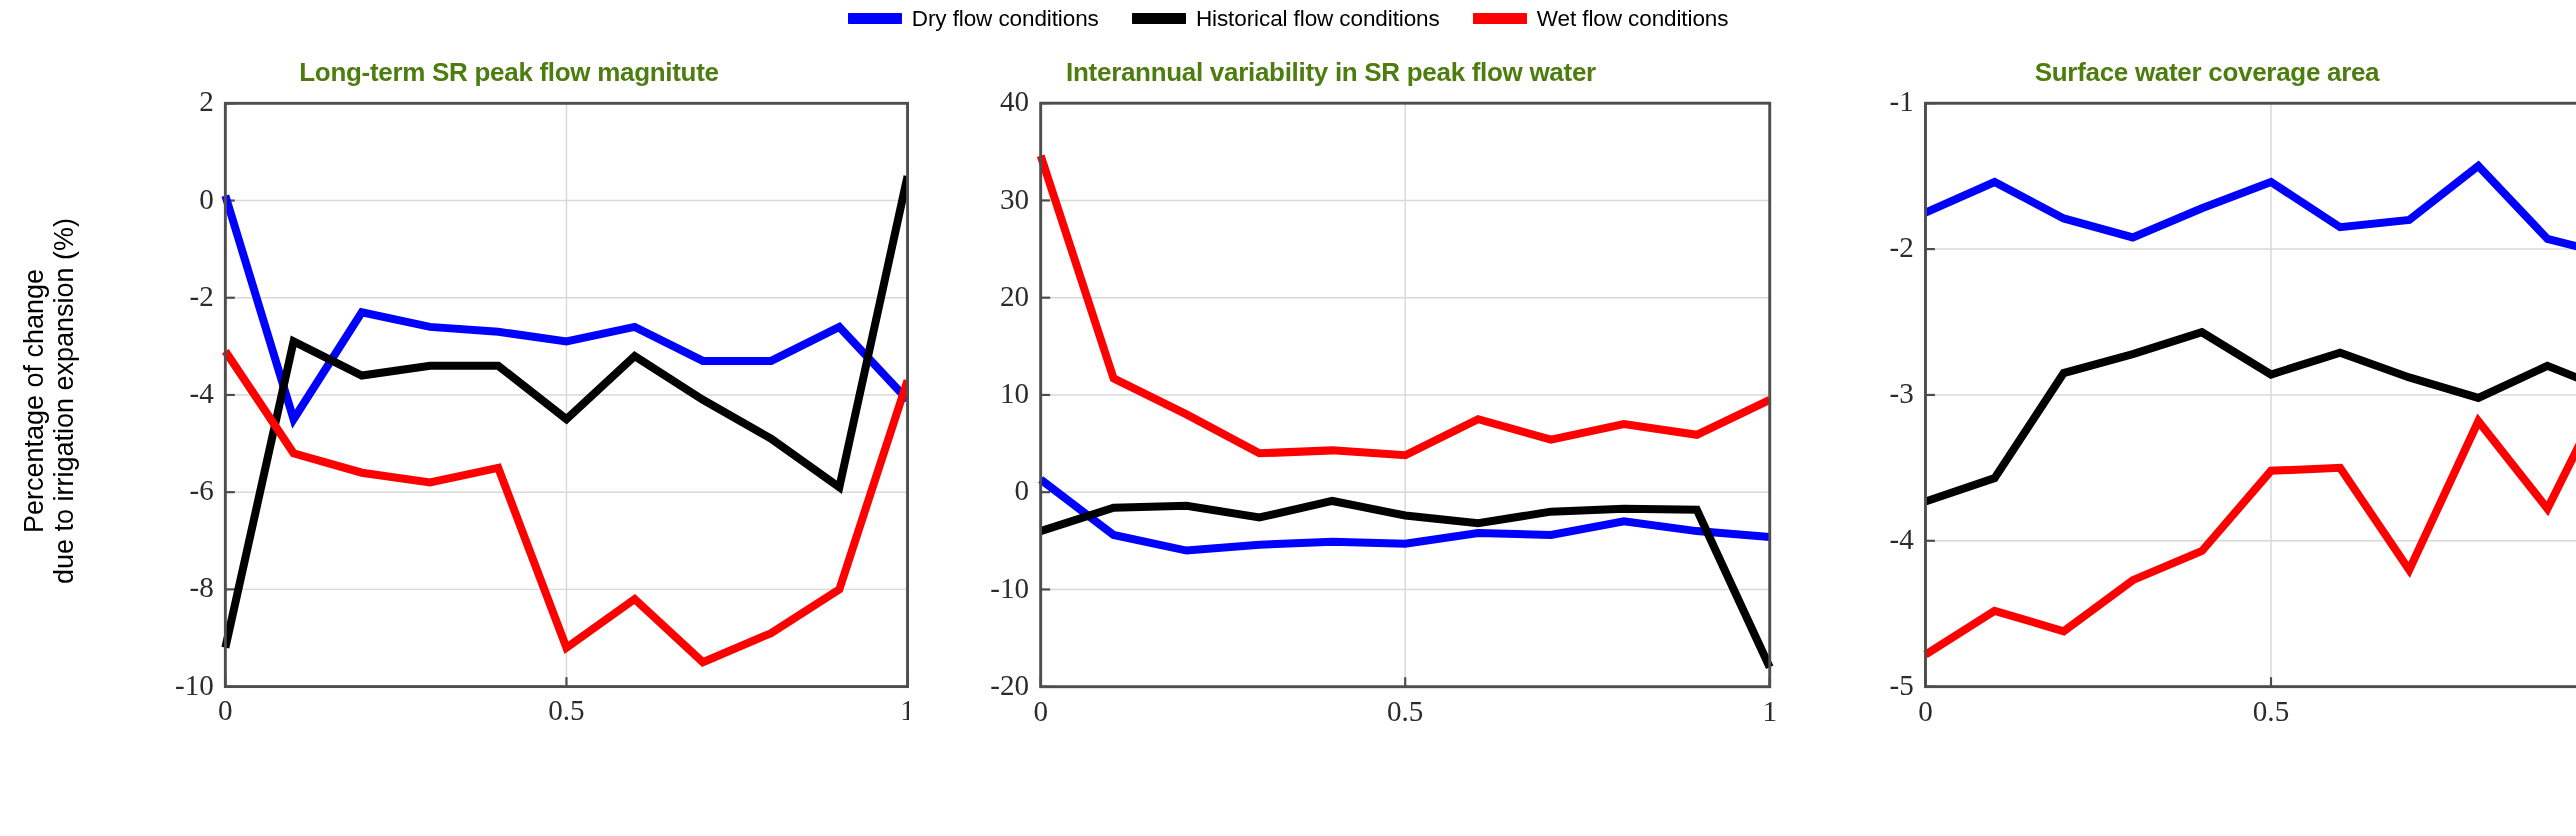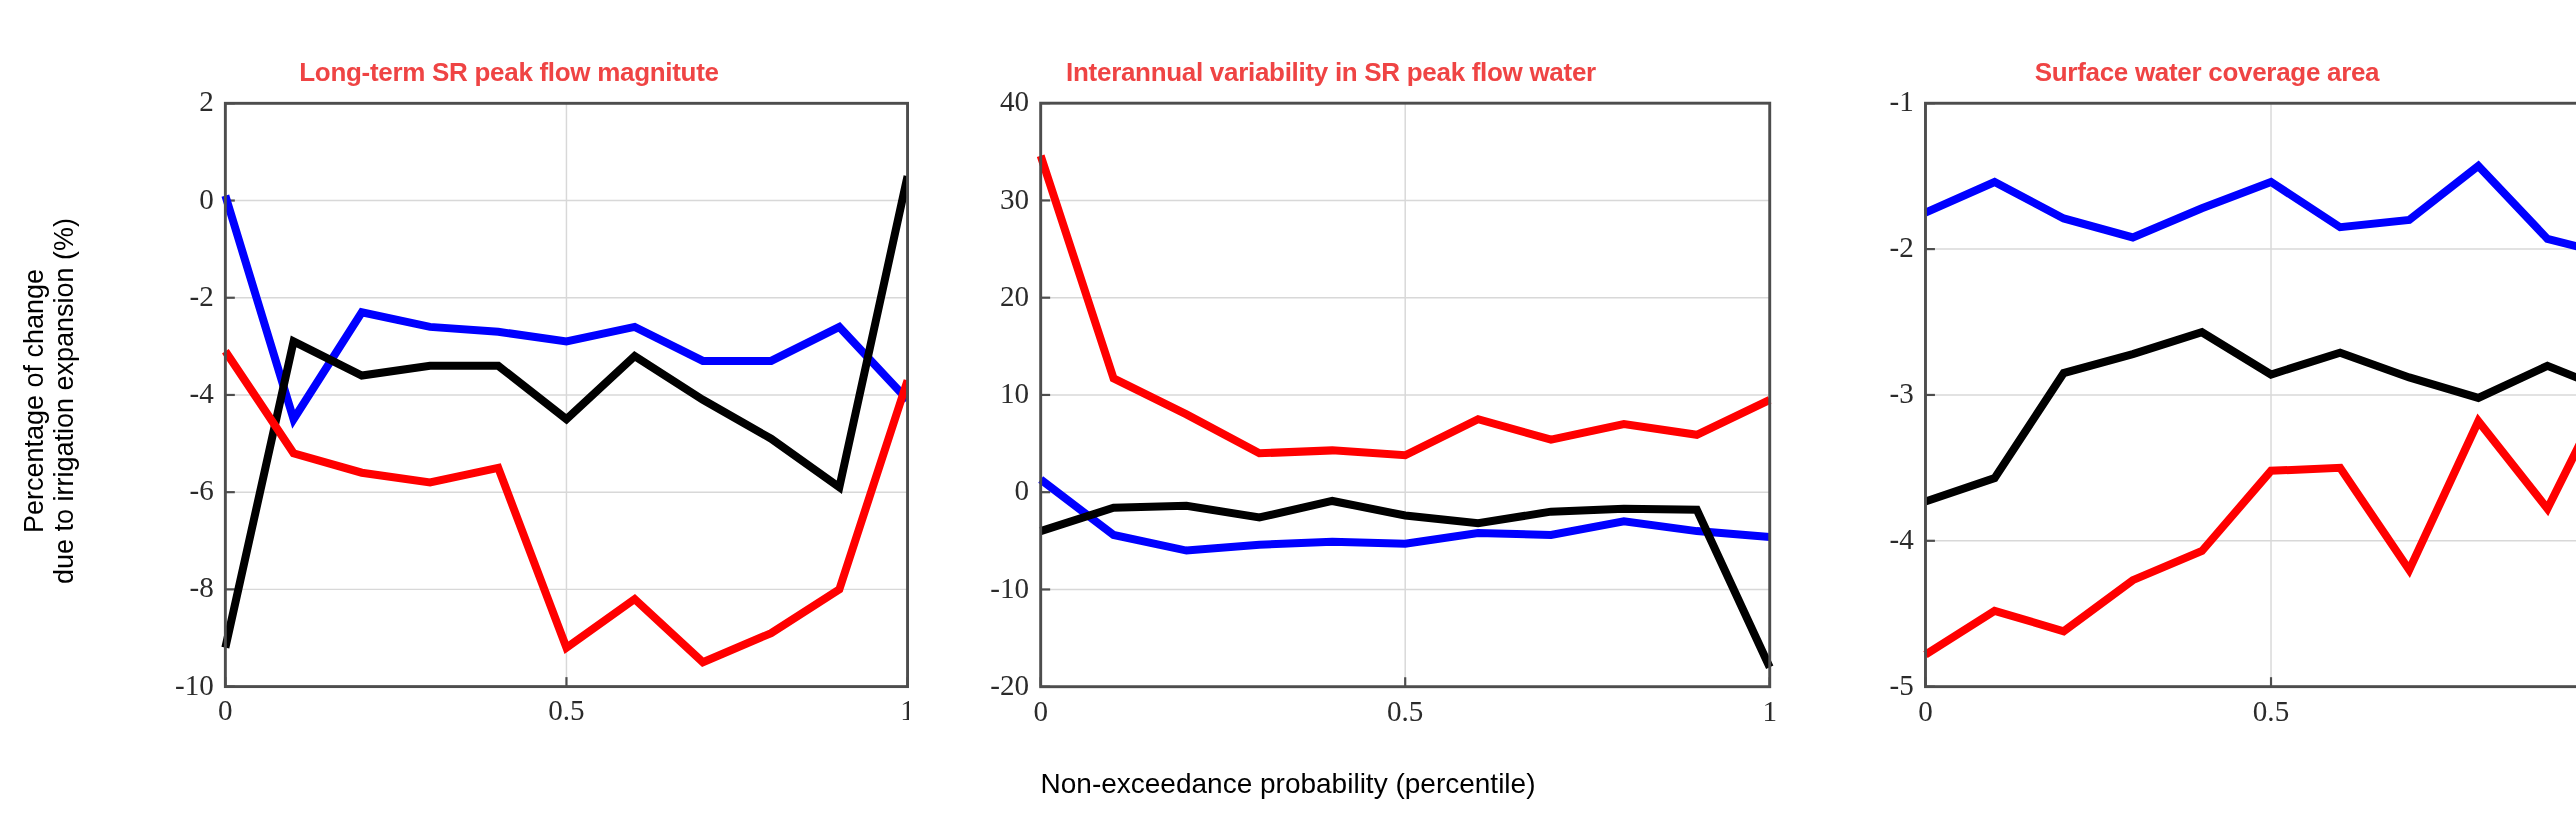--- a/index.html
+++ b/index.html
@@ -9,21 +9,21 @@
   
   .legend{position:absolute;left:0;top:2.9px;width:2576px;height:32px;
           display:flex;align-items:center;justify-content:center;gap:33px;}
   .legend-item{display:flex;align-items:center;gap:10.2px;}
   .legend-swatch{width:54px;height:11px;border-radius:0.7px;}
   .legend-label{font-size:22.5px;font-weight:400;color:#000;letter-spacing:-0.1px;white-space:nowrap;}
 
   
   .panel{position:absolute;top:57px;height:676px;}
   .panel-title{position:absolute;top:0;left:0;width:100%;text-align:center;
-               font-size:26px;font-weight:bold;color:#ef4444;letter-spacing:-0.3px;white-space:nowrap;}
+               font-size:26px;font-weight:bold;color:#4d7c0f;letter-spacing:-0.3px;white-space:nowrap;}
   .plot-svg{position:absolute;left:0;top:0;}
 
   
   .tick{font-family:"Liberation Serif",serif;font-size:40px;fill:#2b2b2b;}
   .ytick{text-anchor:end;dominant-baseline:middle;}
   .xtick{text-anchor:middle;dominant-baseline:hanging;}
 
   
   .ylabel{position:absolute;left:-5.8px;top:57px;width:676px;height:87px;
           transform:rotate(-90deg);transform-origin:0 0;
@@ -33,20 +33,34 @@
 
   
   .xlabel{position:absolute;top:768px;left:0;width:2576px;text-align:center;
           font-size:28px;color:#000;white-space:nowrap;}
 </style>
 </head>
 <body>
 
 <div id="root">
 
+  <div class="legend">
+    <div class="legend-item">
+      <span class="legend-swatch" style="background:#0000ff"></span>
+      <span class="legend-label">Dry flow conditions</span>
+    </div>
+    <div class="legend-item">
+      <span class="legend-swatch" style="background:#000000"></span>
+      <span class="legend-label">Historical flow conditions</span>
+    </div>
+    <div class="legend-item">
+      <span class="legend-swatch" style="background:#ff0000"></span>
+      <span class="legend-label">Wet flow conditions</span>
+    </div>
+  </div>
 
   <div class="ylabel-wrap">
     <div class="ylabel" style="position:relative;left:0;top:0;">
       <div class="ylabel-line">Percentage of change</div>
       <div class="ylabel-line">due to irrigation expansion (%)</div>
     </div>
   </div>
 
   <div class="panel" style="left:109px;width:800px;">
     <div class="panel-title">Long-term SR peak flow magnitute</div>
@@ -143,16 +157,15 @@
           <text class="tick xtick" x="653" y="838">0.5</text>
           <line x1="1128" x2="1128" y1="820" y2="807" stroke="#4d4d4d" stroke-width="3"></line>
           <text class="tick xtick" x="1128" y="838">1</text>
           <polyline points="178.00,168.38 273.00,126.27 368.00,176.39 463.00,202.46 558.00,162.36 653.00,126.27 748.00,188.43 843.00,178.40 938.00,104.21 1033.00,204.46 1128.00,228.52" fill="none" stroke="#0000ff" stroke-width="11" stroke-linejoin="miter" stroke-linecap="butt"></polyline>
           <polyline points="178.00,565.37 273.00,533.28 368.00,388.93 463.00,362.86 558.00,332.78 653.00,390.93 748.00,360.86 843.00,394.94 938.00,423.01 1033.00,378.90 1128.00,417.00" fill="none" stroke="#000000" stroke-width="11" stroke-linejoin="miter" stroke-linecap="butt"></polyline>
           <polyline points="178.00,775.89 273.00,715.74 368.00,743.81 463.00,673.63 558.00,633.54 653.00,523.26 748.00,519.25 843.00,659.60 938.00,455.09 1033.00,575.39 1128.00,384.92" fill="none" stroke="#ff0000" stroke-width="11" stroke-linejoin="miter" stroke-linecap="butt"></polyline>
           <rect x="178" y="18" width="950" height="802" fill="none" stroke="#4d4d4d" stroke-width="4"></rect>
         </svg></div>
   </div>
 
-  <div class="xlabel">Non-exceedance probability (percentile)</div>
 
 </div>
 
 
 </body></html>

